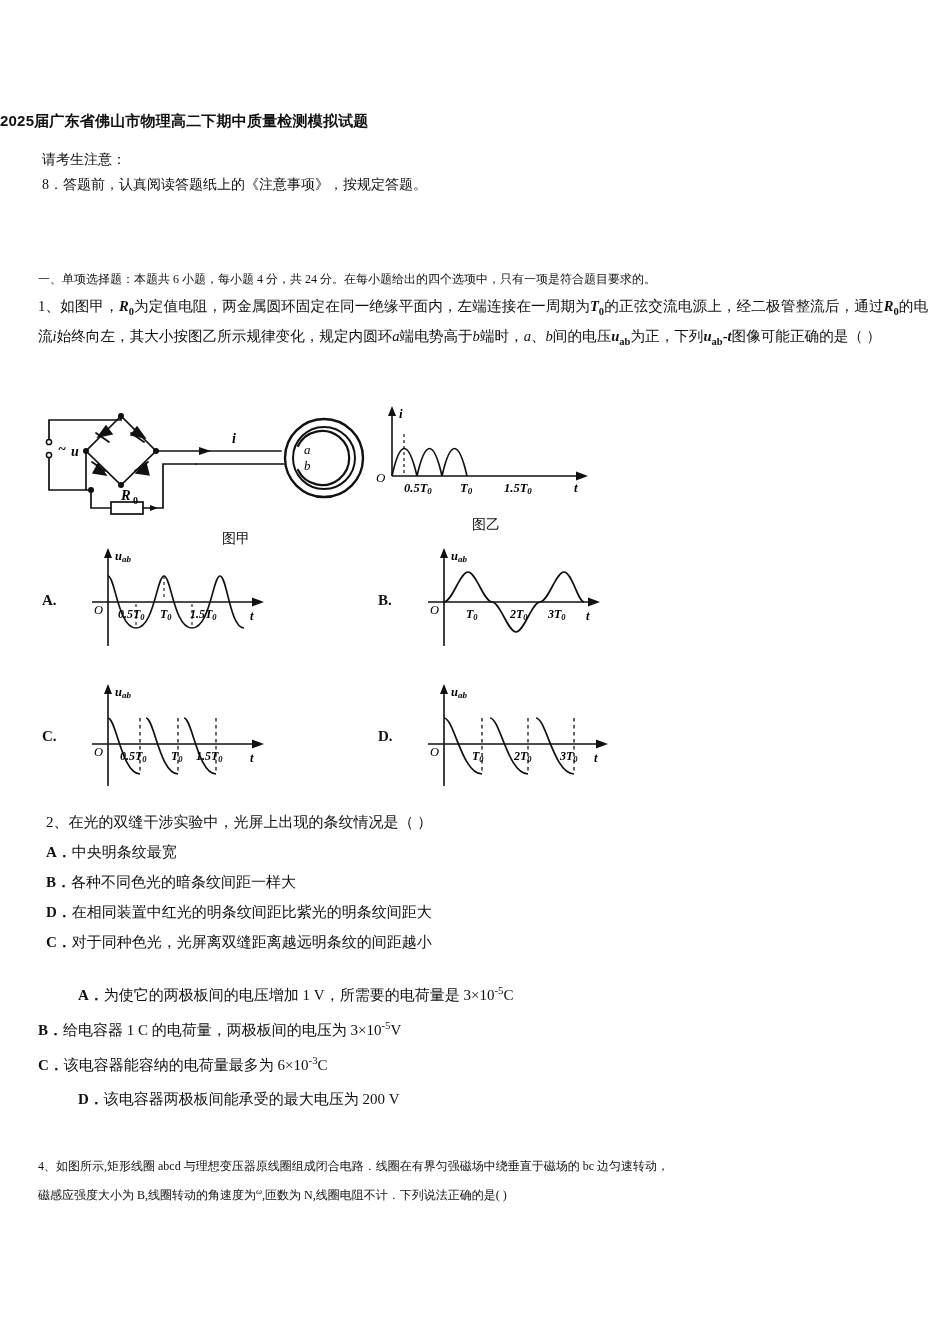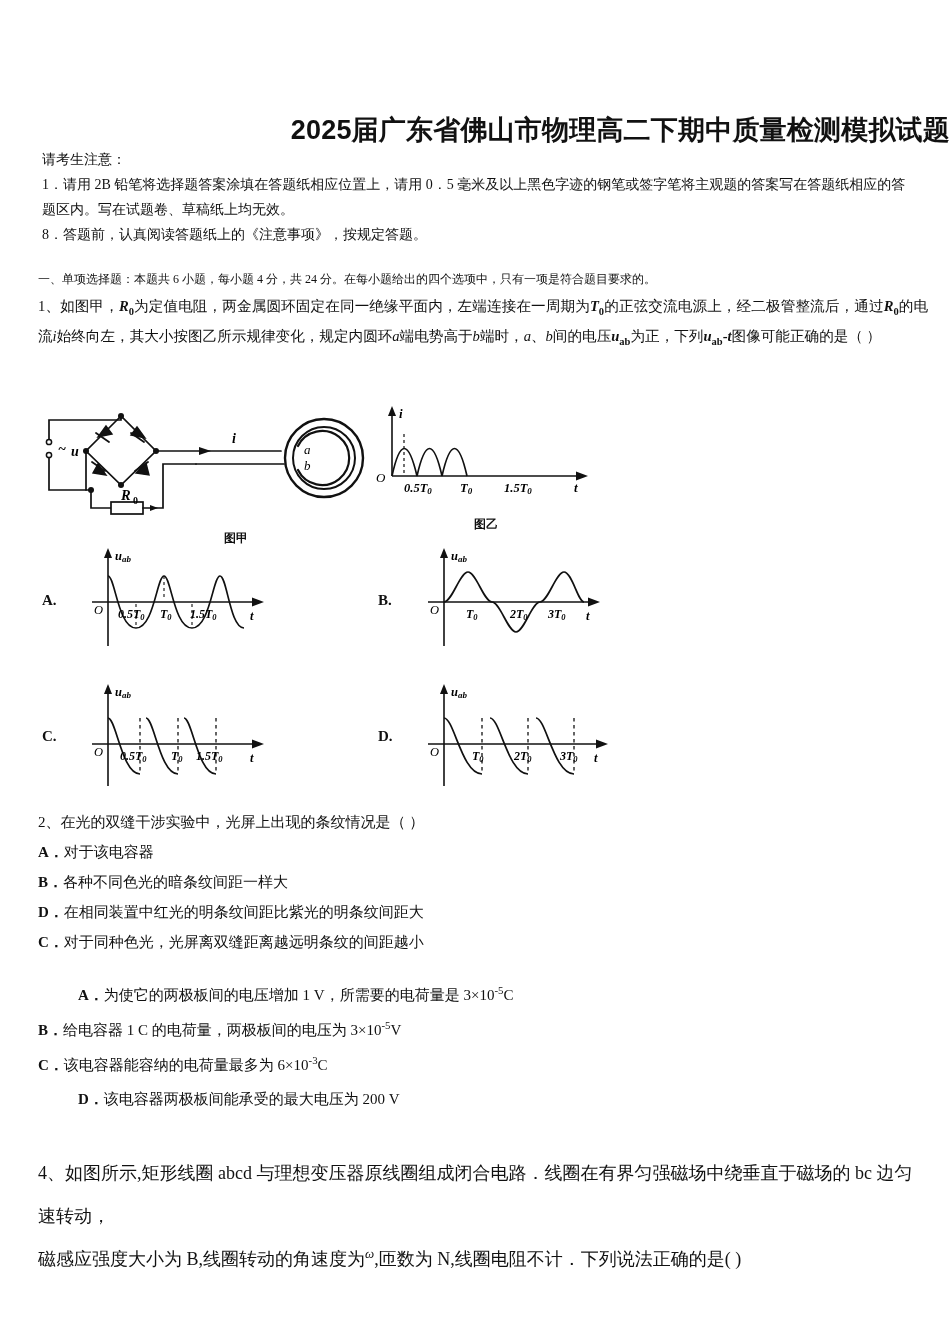--- a/index.html
+++ b/index.html
@@ -21,22 +21,22 @@
     width: 950px;
     height: 1344px;
     padding: 0;
   }
 
   
   .doc-title {
     position: absolute;
     left: 0; top: 112px;
     width: 950px;
-    text-align: right;
-    font-size: 27px;
+    text-align: left;
+    font-size: 15px;
     font-weight: bold;
     letter-spacing: 0.2px;
     font-family: "Liberation Sans", "DejaVu Sans", sans-serif;
   }
 
   
   .notice {
     position: absolute;
     left: 42px;
     top: 148px;
@@ -82,43 +82,42 @@
   }
   b.bo { font-weight: bold; }
   i.it { font-style: italic; }
   .sub { font-size: 0.72em; vertical-align: sub; }
   .sup { font-size: 0.72em; vertical-align: super; }
 
   
   .figwrap { position: absolute; }
   .fig-caption {
     text-align: center;
-    font-size: 12px;
-    font-weight: bold;
+    font-size: 14px;
+    font-weight: normal;
     font-family: "Liberation Sans","DejaVu Sans",sans-serif;
   }
   .optfig-label {
     position: absolute;
     font-size: 15px;
     font-weight: bold;
     font-family: "Liberation Serif", serif;
   }
   svg { display: block; }
   svg text { font-family: "Liberation Serif","DejaVu Serif",serif; }
 </style>
 </head>
 <body>
 
 <div class="page">
 
   <div class="doc-title">2025届广东省佛山市物理高二下期中质量检测模拟试题</div>
 
   <div class="notice">
     <div class="notice-line">请考生注意：</div>
-    <div class="notice-line">1．请用 2B 铅笔将选择题答案涂填在答题纸相应位置上，请用 0．5 毫米及以上黑色字迹的钢笔或签字笔将主观题的答案写在答题纸相应的答题区内。写在试题卷、草稿纸上均无效。</div>
     <div class="notice-line">8．答题前，认真阅读答题纸上的《注意事项》，按规定答题。</div>
   </div>
 
   <div class="sec-head">一、单项选择题：本题共 6 小题，每小题 4 分，共 24 分。在每小题给出的四个选项中，只有一项是符合题目要求的。</div>
 
   <div class="q1">
     <span>1、</span><span>如图甲，</span><b class="bo"><i class="it">R</i><span class="sub">0</span></b><span>为定值电阻，两金属圆环固定在同一绝缘平面内，左端连接在一周期为</span><b class="bo"><i class="it">T</i><span class="sub">0</span></b><span>的正弦交流电源上，经二极管整流后，通过</span><b class="bo"><i class="it">R</i><span class="sub">0</span></b><span>的电流</span><i class="it">i</i><span>始终向左，其大小按图乙所示规律变化，规定内圆环</span><i class="it">a</i><span>端电势高于</span><i class="it">b</i><span>端时，</span><i class="it">a</i><span>、</span><i class="it">b</i><span>间的电压</span><b class="bo"><i class="it">u</i><span class="sub">ab</span></b><span>为正，下列</span><b class="bo"><i class="it">u</i><span class="sub">ab</span><span>-</span><i class="it">t</i></b><span>图像可能正确的是（  ）</span>
   </div>
 
   <div class="figwrap" style="left:36px; top:402px; width:330px; height:132px;">
@@ -310,33 +309,33 @@
       <text x="16" y="74" font-size="12.5" font-style="italic">O</text>
       <text x="180" y="80" font-size="12.5" font-style="italic" font-weight="bold">t</text>
       <g font-size="12" font-style="italic" font-weight="bold">
         <text x="58" y="78"><tspan>T</tspan><tspan font-size="8.5" dy="2">0</tspan></text>
         <text x="100" y="78"><tspan>2T</tspan><tspan font-size="8.5" dy="2">0</tspan></text>
         <text x="146" y="78"><tspan>3T</tspan><tspan font-size="8.5" dy="2">0</tspan></text>
       </g>
     </svg>
   </div>
 
-  <div class="q-block" style="top:808px;">
+  <div class="q-block" style="top:808px;margin-left:8px;">
     <div>2、在光的双缝干涉实验中，光屏上出现的条纹情况是（   ）</div>
-    <div class="opt-line"><span class="opt-label">A．</span><span>对于该电容器</span></div>
+    <div class="opt-line"><span class="opt-label">A．</span><span>中央明条纹最宽</span></div>
     <div class="opt-line"><span class="opt-label">B．</span><span>各种不同色光的暗条纹间距一样大</span></div>
     <div class="opt-line"><span class="opt-label">D．</span><span>在相同装置中红光的明条纹间距比紫光的明条纹间距大</span></div>
     <div class="opt-line"><span class="opt-label">C．</span><span>对于同种色光，光屏离双缝距离越远明条纹的间距越小</span></div>
   </div>
 
   <div class="q-block" style="top:978px; line-height:2.2;">
     <div class="opt-line" style="line-height:2.25;margin-left:40px;"><span class="opt-label">A．</span><span>为使它的两极板间的电压增加 1 V，所需要的电荷量是 3×10</span><span class="sup">-5</span><span>C</span></div>
     <div class="opt-line" style="line-height:2.25;"><span class="opt-label">B．</span><span>给电容器 1 C 的电荷量，两极板间的电压为 3×10</span><span class="sup">-5</span><span>V</span></div>
     <div class="opt-line" style="line-height:2.25;"><span class="opt-label">C．</span><span>该电容器能容纳的电荷量最多为 6×10</span><span class="sup">-3</span><span>C</span></div>
     <div class="opt-line" style="line-height:2.25;margin-left:40px;"><span class="opt-label">D．</span><span>该电容器两极板间能承受的最大电压为 200 V</span><span class="sup"></span><span></span></div>
   </div>
 
-  <div class="q-block" style="top:1152px; line-height:2.4; font-size:18px;">
+  <div class="q-block" style="top:1152px; line-height:2.4; font-size:12px;">
     <div>4、如图所示,矩形线圈 abcd 与理想变压器原线圈组成闭合电路．线圈在有界匀强磁场中绕垂直于磁场的 bc 边匀速转动，</div>
     <div><span>磁感应强度大小为 B,线圈转动的角速度为</span><span class="sup" style="font-style:italic;">ω</span><span>,匝数为 N,线圈电阻不计．下列说法正确的是(    )</span></div>
   </div>
 
 </div>
 
 </body></html>

